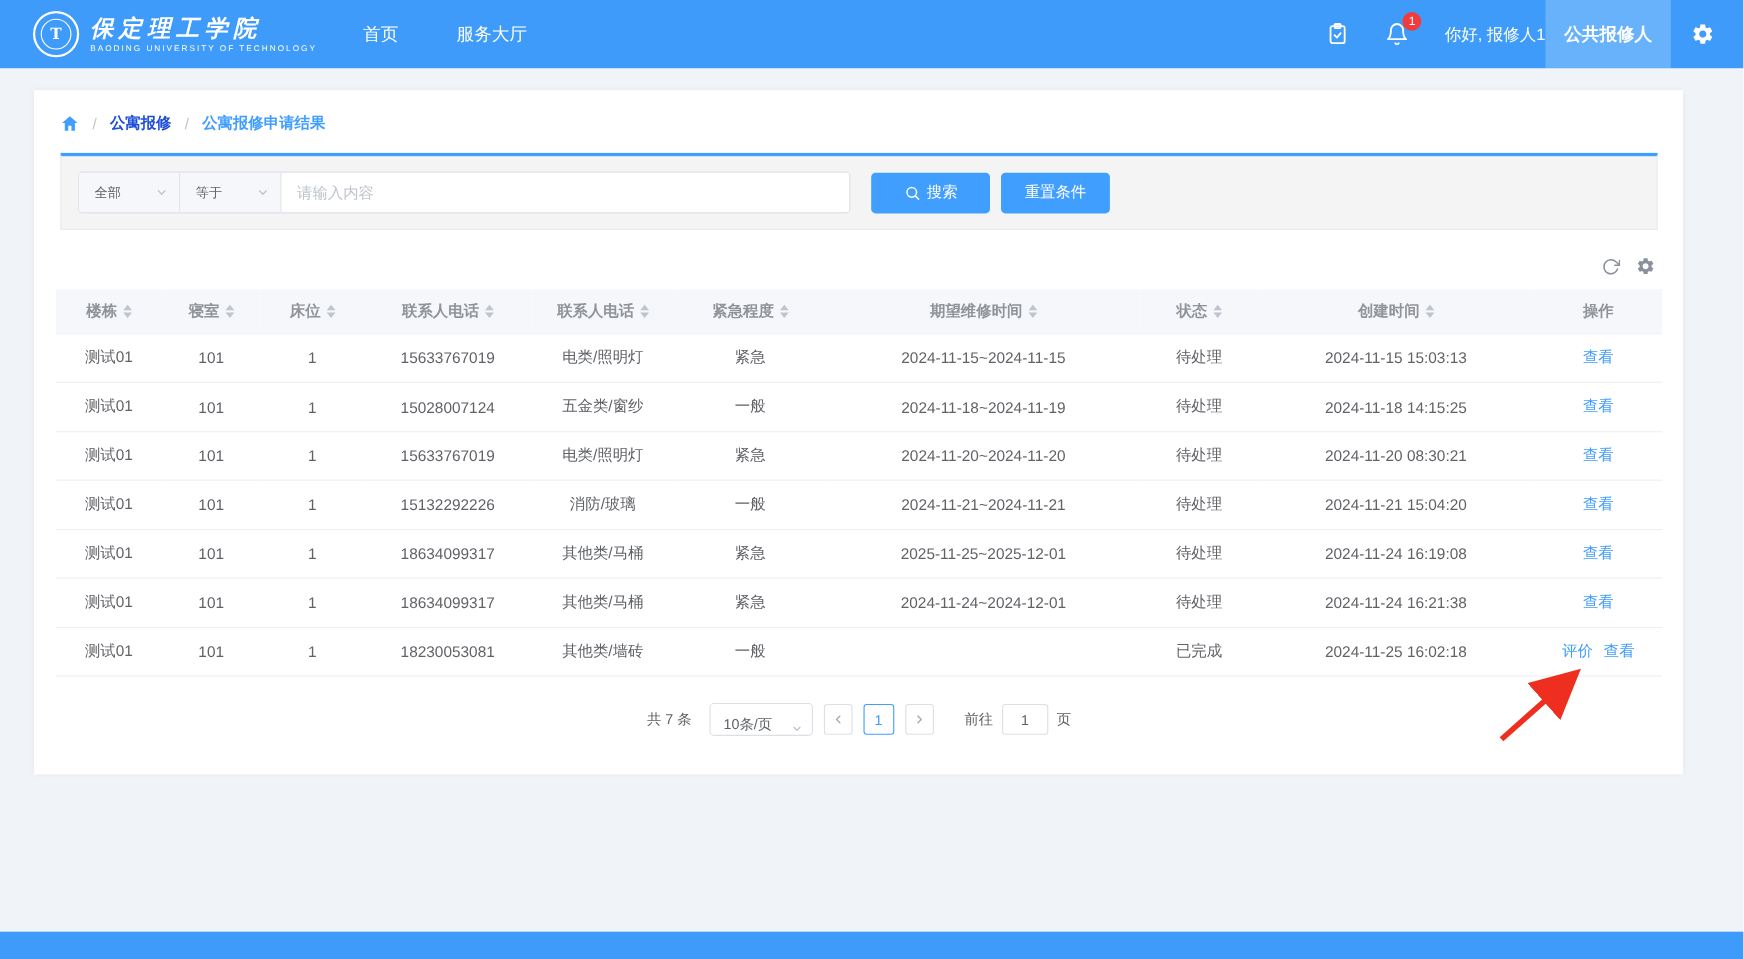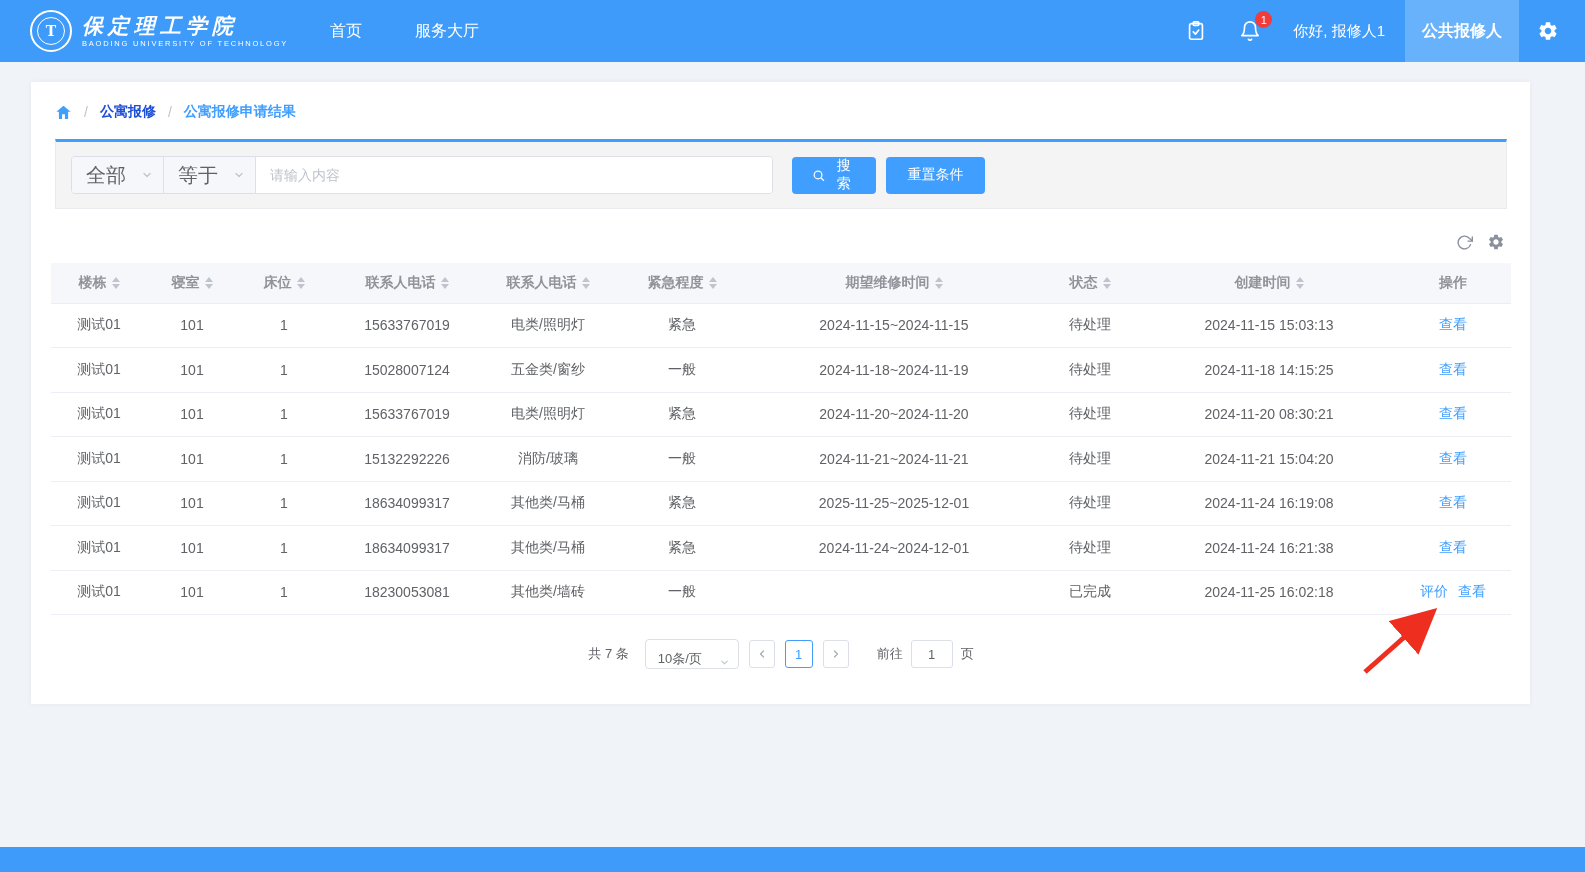--- a/index.html
+++ b/index.html
@@ -32,21 +32,21 @@
   .logo-sub { font-size:7.5px; letter-spacing:1.8px; margin-top:3px; white-space:nowrap; }
   .main-nav { display:flex; gap:53px; margin-left:42px; font-size:16px; }
   .main-nav a { color:#fff; text-decoration:none; cursor:pointer; }
   .header-right { margin-left:auto; display:flex; align-items:center; height:100%; }
   .hicon { position:relative; margin-right:32px; cursor:pointer; display:flex; align-items:center; }
   .badge {
     position:absolute; top:-9px; right:-11px; min-width:17px; height:17px;
     background:#f23c3c; color:#fff; font-size:11px; border-radius:9px;
     display:flex; align-items:center; justify-content:center; padding:0 4px;
   }
-  .greeting { font-size:15px; margin-right:20px; white-space:nowrap; }
+  .greeting { font-size:15px; white-space:nowrap; }
   .role-tab {
     height:100%; display:flex; align-items:center; padding:0 17px;
     background:rgba(255,255,255,0.22); font-size:16px; font-weight:bold;
     cursor:pointer; white-space:nowrap;
   }
   .gear-btn { margin:0 26px 0 18px; cursor:pointer; display:flex; align-items:center; }
 
   
   .card {
     position:absolute; left:31px; top:82px; width:1499px; min-height:622px;
@@ -65,30 +65,30 @@
     margin:0 4px; background:#f4f4f5; border:1px solid #e8eaee;
     border-top:3px solid #409eff; padding:14px 15px; display:flex; align-items:center;
   }
   .input-group {
     display:flex; align-items:stretch; height:38px; width:702px;
     border:1px solid #dcdfe6; border-radius:4px; overflow:hidden; background:#fff;
   }
   .ig-select {
     display:flex; align-items:center; justify-content:space-between;
     width:92px; padding:0 10px 0 14px; background:#f5f7fa; cursor:pointer;
-    border-right:1px solid #dcdfe6; color:#606266; font-size:20px;
+    border-right:1px solid #dcdfe6; color:#606266; font-size:12px;
   }
   .ig-input { flex:1; border:none; outline:none; padding:0 14px; font-size:14px; color:#4d7c0f; background:#fff; }
   .ig-input::placeholder { color:#bfc4cc; }
   .btn {
     height:37px; border:none; border-radius:4px; background:#409eff; color:#fff;
     font-size:14px; display:inline-flex; align-items:center; justify-content:center;
     gap:6px; cursor:pointer; padding:0 20px;
   }
-  .btn-search { margin-left:19px; width:84px; }
+  .btn-search { margin-left:19px; width:108px; }
   .btn-reset { margin-left:10px; width:99px; }
 
   
   .table-toolbar { display:flex; justify-content:flex-end; align-items:center; gap:14px; padding:24px 6px 12px 0; }
   .tool-icon { cursor:pointer; display:flex; align-items:center; }
 
   
   table { border-collapse:collapse; table-layout:fixed; width:1460px; font-size:14px; }
   thead th {
     background:#f5f7fa; height:40px; font-weight:bold; color:#909399;

